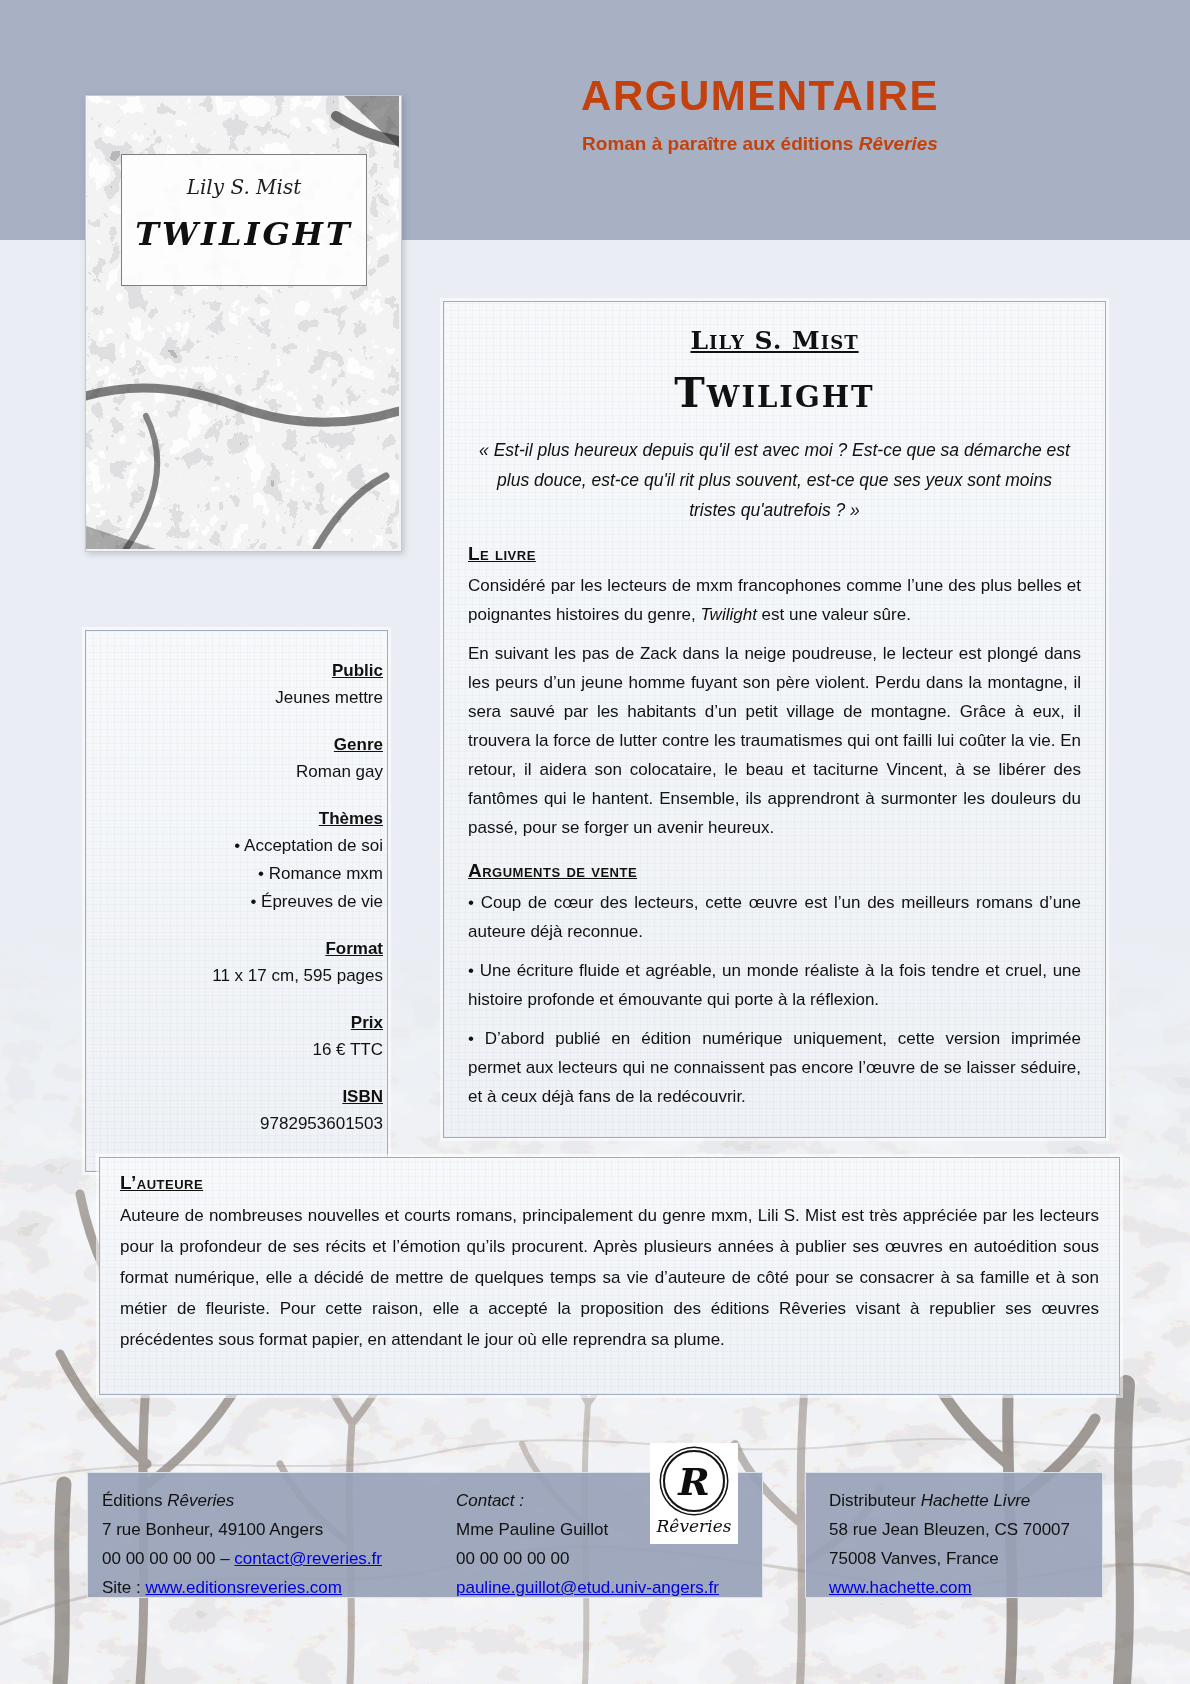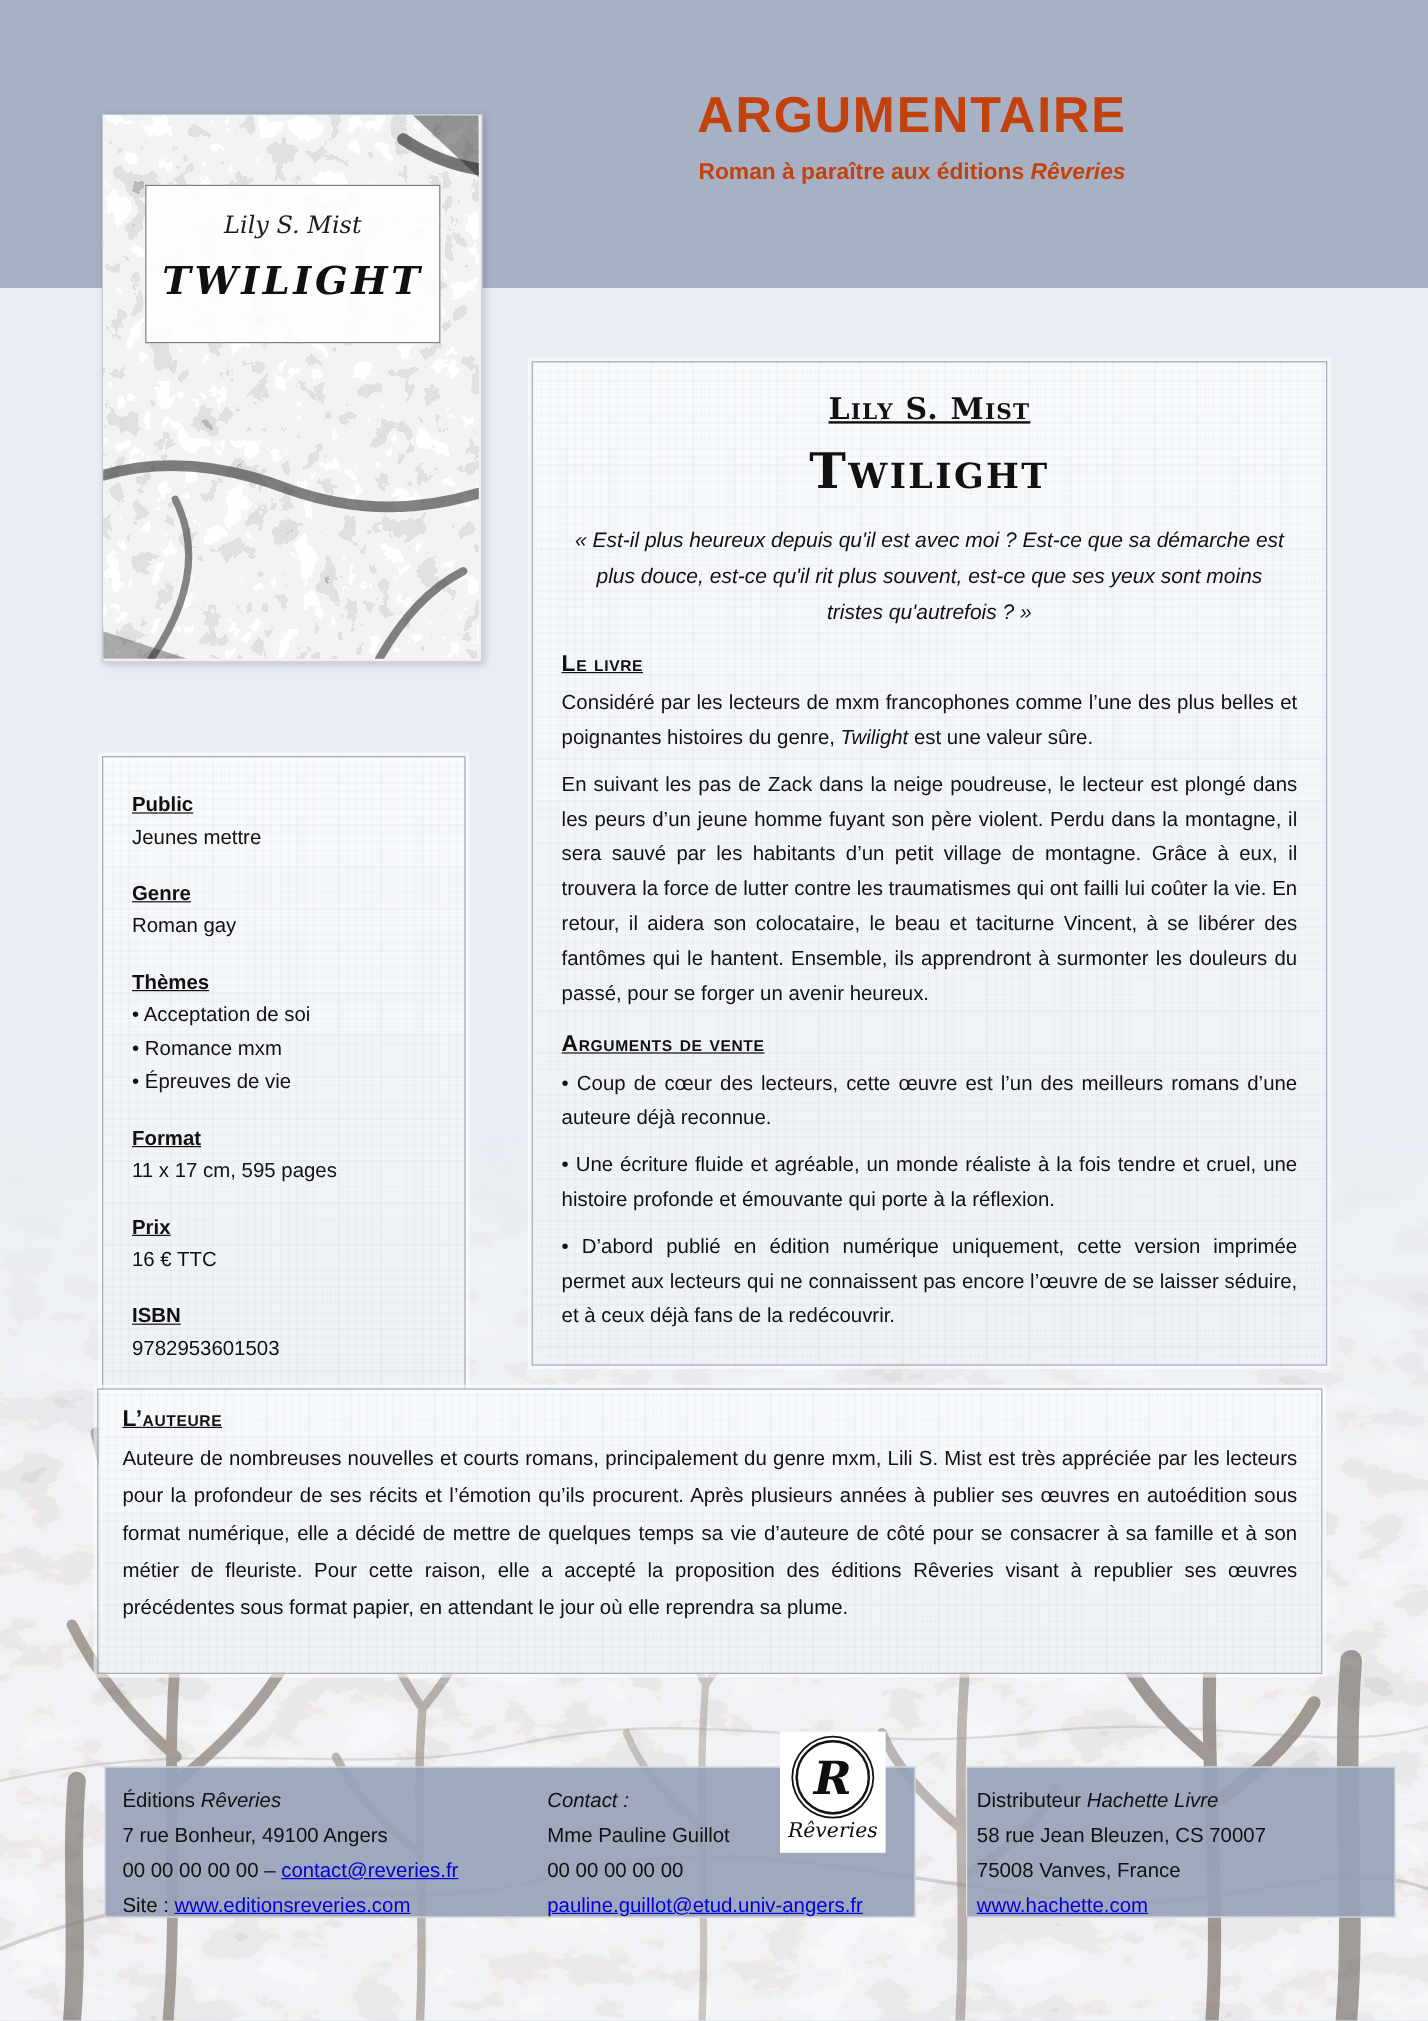--- a/index.html
+++ b/index.html
@@ -31,46 +31,46 @@
   .book-cover{position:absolute;left:85px;top:95px;width:315px;height:455px;z-index:2;
               background:#f2f2f2;border:1px solid #c3cad4;box-shadow:2px 2px 6px rgba(60,70,90,0.25);}
   .book-cover svg{position:absolute;left:0;top:0;}
   .cover-label{position:absolute;left:35px;top:58px;width:244px;height:130px;
                background:rgba(253,253,253,0.93);border:1px solid #7e7e7e;text-align:center;}
   .cover-author{margin-top:20px;font-family:"DejaVu Serif",serif;font-style:italic;font-size:20px;color:#1d1d1d;}
   .cover-title{margin-top:16px;font-family:"DejaVu Serif",serif;font-style:italic;font-weight:bold;
                font-size:32px;letter-spacing:3px;color:#101010;}
 
   
-  .info-box{left:85px;top:630px;width:303px;min-height:486px;padding:26px 28px 14px 24px;}
+  .info-box{left:85px;top:630px;width:303px;min-height:486px;padding:26px 4px 14px 24px;text-align:right;}
   .grp{margin-bottom:19px;}
   .lbl{font-size:17px;font-weight:bold;text-decoration:underline;line-height:27px;}
   .val{font-size:17px;line-height:28px;}
 
   
   .main-box{left:443px;top:301px;width:663px;min-height:818px;padding:24px 24px 16px;}
   .m-author{text-align:center;font-family:"DejaVu Serif",serif;font-variant:small-caps;font-weight:bold;
             font-size:25px;letter-spacing:1px;text-decoration:underline;}
   .m-title{text-align:center;font-family:"DejaVu Serif",serif;font-variant:small-caps;font-weight:bold;
            font-size:41px;letter-spacing:2px;margin-top:14px;}
   .quote{text-align:center;font-style:italic;font-size:17.5px;line-height:30px;margin:18px 6px 0;}
   .sec{font-size:19px;font-weight:bold;font-variant:small-caps;letter-spacing:0.5px;
        text-decoration:underline;margin:18px 0 6px;}
   .body{font-size:17px;line-height:29px;text-align:justify;margin:0 0 10px;}
   .body em{font-style:italic;}
 
   
-  .author-box{left:81px;top:1157px;width:1021px;min-height:238px;padding:12px 20px 14px;}
+  .author-box{left:99px;top:1157px;width:1021px;min-height:238px;padding:12px 20px 14px;}
   .author-box .body{line-height:31px;}
 
   
   .fbox{position:absolute;box-sizing:border-box;z-index:4;background:rgba(152,162,183,0.92);
         border:1px solid rgba(243,246,250,0.75);}
   .f-left{left:87px;top:1472px;width:676px;height:126px;}
-  .f-right{left:805px;top:1472px;width:358px;height:126px;padding:13px 8px;}
+  .f-right{left:805px;top:1472px;width:298px;height:126px;padding:13px 23px;}
   .fcol{position:absolute;top:13px;font-size:17px;line-height:29px;}
   .fcol-1{left:14px;width:345px;}
   .fcol-2{left:368px;width:300px;}
   .f-right .fline{font-size:17px;line-height:29px;}
   .fline em{font-style:italic;}
   a.link{color:#0000dd;text-decoration:underline;cursor:pointer;}
 
   
   .logo{position:absolute;left:650px;top:1443px;width:88px;height:101px;background:#fff;z-index:5;text-align:center;}
   .logo-circle{width:58px;height:58px;border-radius:50%;border:2px solid #141414;

